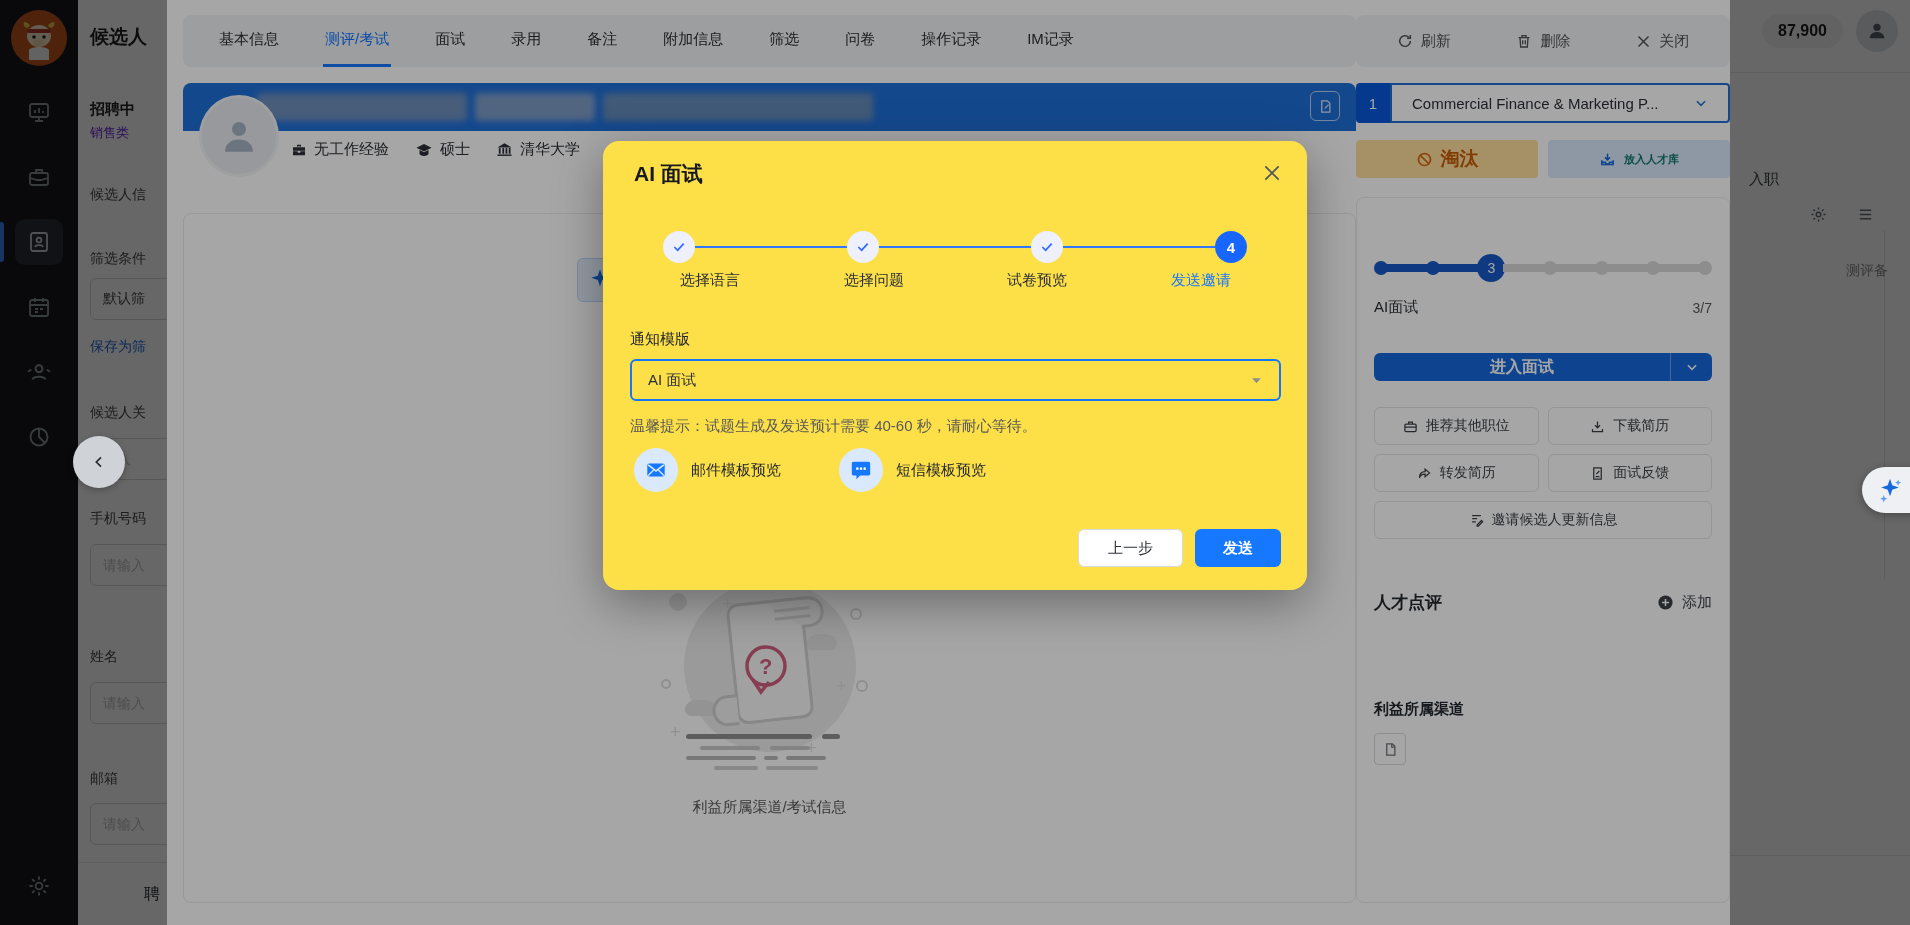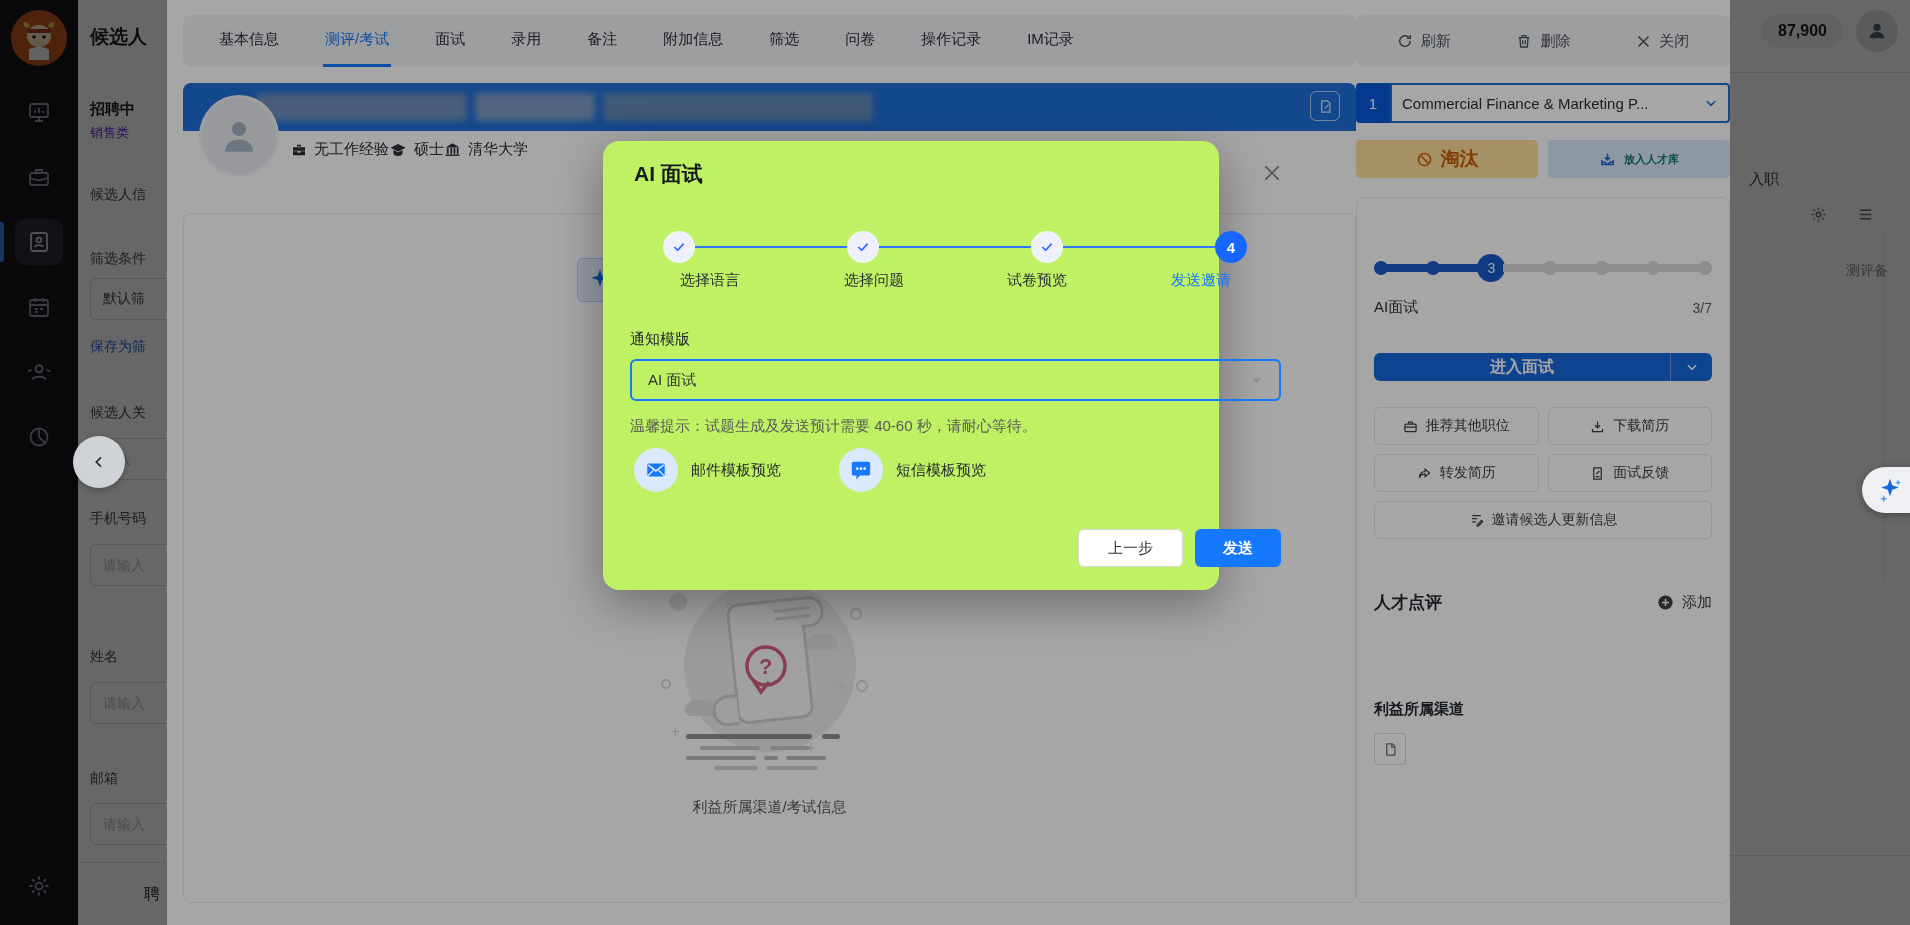--- a/index.html
+++ b/index.html
@@ -43,42 +43,42 @@
     cursor:pointer; border-bottom:3px solid transparent; padding:0 2px; white-space:nowrap; }
   .tab.active { color:#1677ff; border-bottom-color:#1677ff; }
 
   #blueBar { left:16px; top:83px; width:1173px; height:48px; background:#1f6fd9; border-radius:8px 8px 0 0; }
   .redact { position:absolute; top:10px; height:28px; border-radius:4px; filter:blur(3px); }
   #editNameBtn { position:absolute; right:16px; top:8px; width:30px; height:30px;
     border:1px solid rgba(255,255,255,.65); border-radius:6px; color:#dbe7f7;
     display:flex; align-items:center; justify-content:center; cursor:pointer; }
   #candAvatar { left:32px; top:95px; width:80px; height:82px; border-radius:50%;
     background:#e8ecf1; border:3px solid #f2f4f7; display:flex; align-items:center; justify-content:center; }
-  #infoRow { left:124px; top:140px; display:flex; align-items:center; }
+  #infoRow { left:124px; top:140px; display:flex; gap:26px; align-items:center; }
   .info-item { display:flex; gap:7px; align-items:center; font-size:15px; color:#2b2f36; }
   .info-item svg { color:#2b2f36; }
 
   #mainCard { left:16px; top:213px; width:1173px; height:690px; background:#fff;
     border:1px solid #ebebeb; border-radius:8px; }
   #aiBtnFrag { left:393px; top:44px; width:43px; height:44px; background:#e3eefc;
     border:1px solid #bcd6f7; border-radius:6px 0 0 6px; display:flex; align-items:center;
     justify-content:flex-end; color:#1668dc; overflow:hidden; }
   #emptyWrap { left:0; right:0; top:360px; text-align:center; }
   #emptyText { margin-top:14px; font-size:15px; color:#595959; }
 
   
   #rightPanel { left:1189px; top:15px; width:374px; height:888px; }
   #rpActions { left:0; top:0; width:374px; height:52px; background:#f2f3f5; border-radius:8px;
     display:flex; align-items:center; justify-content:space-around; padding:0 8px; }
   .rp-act { display:flex; gap:8px; align-items:center; font-size:15px; color:#4e5358; cursor:pointer; }
   #jobRow { left:0; top:68px; width:374px; height:40px; display:flex; }
   #jobBadge { width:34px; background:#0958d9; color:#fff; font-size:15px; display:flex;
     align-items:center; justify-content:center; border-radius:4px 0 0 4px; }
   #jobSelect { flex:1; border:2px solid #1f6fd6; border-radius:0 4px 4px 0; display:flex;
-    align-items:center; padding:0 10px; font-size:15px; color:#2b2f36; background:#fff; cursor:pointer; }
+    align-items:center; padding:0 20px; font-size:15px; color:#2b2f36; background:#fff; cursor:pointer; }
   #jobSelect .cfm { flex:1; white-space:nowrap; overflow:hidden; }
   #rejectRow { left:0; top:125px; width:374px; display:flex; gap:10px; }
   .btn-reject { flex:1; height:38px; background:#ffdf9e; border-radius:4px; color:#c75e08;
     font-weight:bold; font-size:19px; display:flex; gap:8px; align-items:center; justify-content:center; cursor:pointer;font-family:Liberation Mono, monospace; }
   .btn-pool { flex:1; height:38px; background:#d9eafc; border-radius:4px; color:#0f766e;
     font-weight:bold; font-size:11px; display:flex; gap:8px; align-items:center; justify-content:center; cursor:pointer; }
 
   #rpCard { left:0; top:182px; width:374px; height:706px; background:#fff;
     border:1px solid #ebebeb; border-radius:8px; padding:0 17px; }
   #dotRow { margin-top:56px; display:flex; align-items:center; }
@@ -122,21 +122,21 @@
   #sparklePill { left:1862px; top:467px; width:56px; height:46px; background:#eef0f3;
     border-radius:23px 0 0 23px; z-index:60; display:flex; align-items:center; justify-content:center;
     box-shadow:0 2px 8px rgba(0,0,0,.3); cursor:pointer; }
 
   
   #maskMain { left:0; top:0; width:1910px; height:925px; background:rgba(0,0,0,.35); z-index:40; }
   #maskLeft { left:0; top:0; width:167px; height:925px; background:rgba(0,0,0,.38); z-index:41; }
   #maskRight { left:1730px; top:0; width:180px; height:925px; background:rgba(0,0,0,.38); z-index:41; }
 
   
-  #modal { left:603px; top:141px; width:616px; height:449px; background:#bef264; border-radius:16px;
+  #modal { left:603px; top:141px; width:704px; height:449px; background:#fde047; border-radius:16px;
     z-index:100; box-shadow:0 14px 48px rgba(0,0,0,.35); }
   #mTitle { left:31px; top:19px; font-size:21px; font-weight:bold; color:#17191c; }
   #mClose { left:656px; top:19px; width:26px; height:26px; color:#55585c; display:flex;
     align-items:center; justify-content:center; cursor:pointer; }
   #mStepper { left:60px; top:90px; width:584px; height:32px; display:flex; align-items:center; }
   .mstep-c { width:32px; height:32px; border-radius:50%; background:#eef0fc; flex:none;
     display:flex; align-items:center; justify-content:center; }
   .mstep-c.active { background:#1766ff; color:#fff; font-size:15px; font-weight:bold; }
   .mline { height:2px; flex:1; background:#3377ff; }
   .mlabels { left:0; top:130px; width:704px; }

